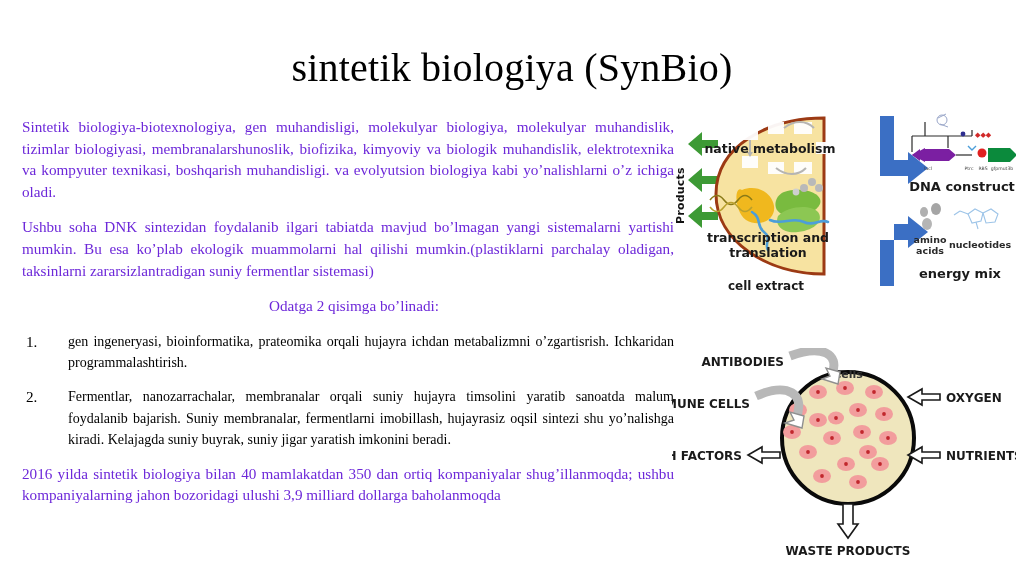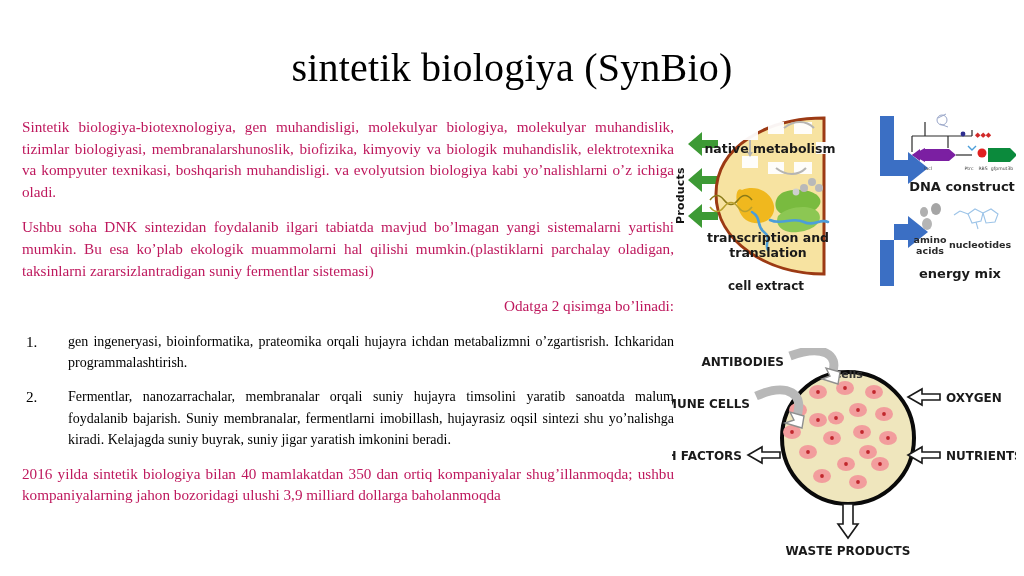--- a/index.html
+++ b/index.html
@@ -41,25 +41,25 @@
     left: 22px;
     top: 116px;
     width: 652px;
   }
   .para {
     font-family: "Liberation Serif", serif;
     font-size: 15.2px;
     line-height: 21.6px;
     text-align: justify;
     text-justify: inter-word;
-    color: #be185d;
+    color: #6d28d9;
     margin: 0 0 14px 0;
   }
   .para.last { margin-bottom: 16px; }
-  .para.plain { text-align: right; margin-left: 12px; }
+  .para.plain { text-align: center; margin-left: 12px; }
 
   .listitem {
     position: relative;
     display: flex;
     margin: 0 0 12px 0;
   }
   .listnum {
     font-family: "Liberation Serif", serif;
     font-size: 15.2px;
     line-height: 21.6px;

